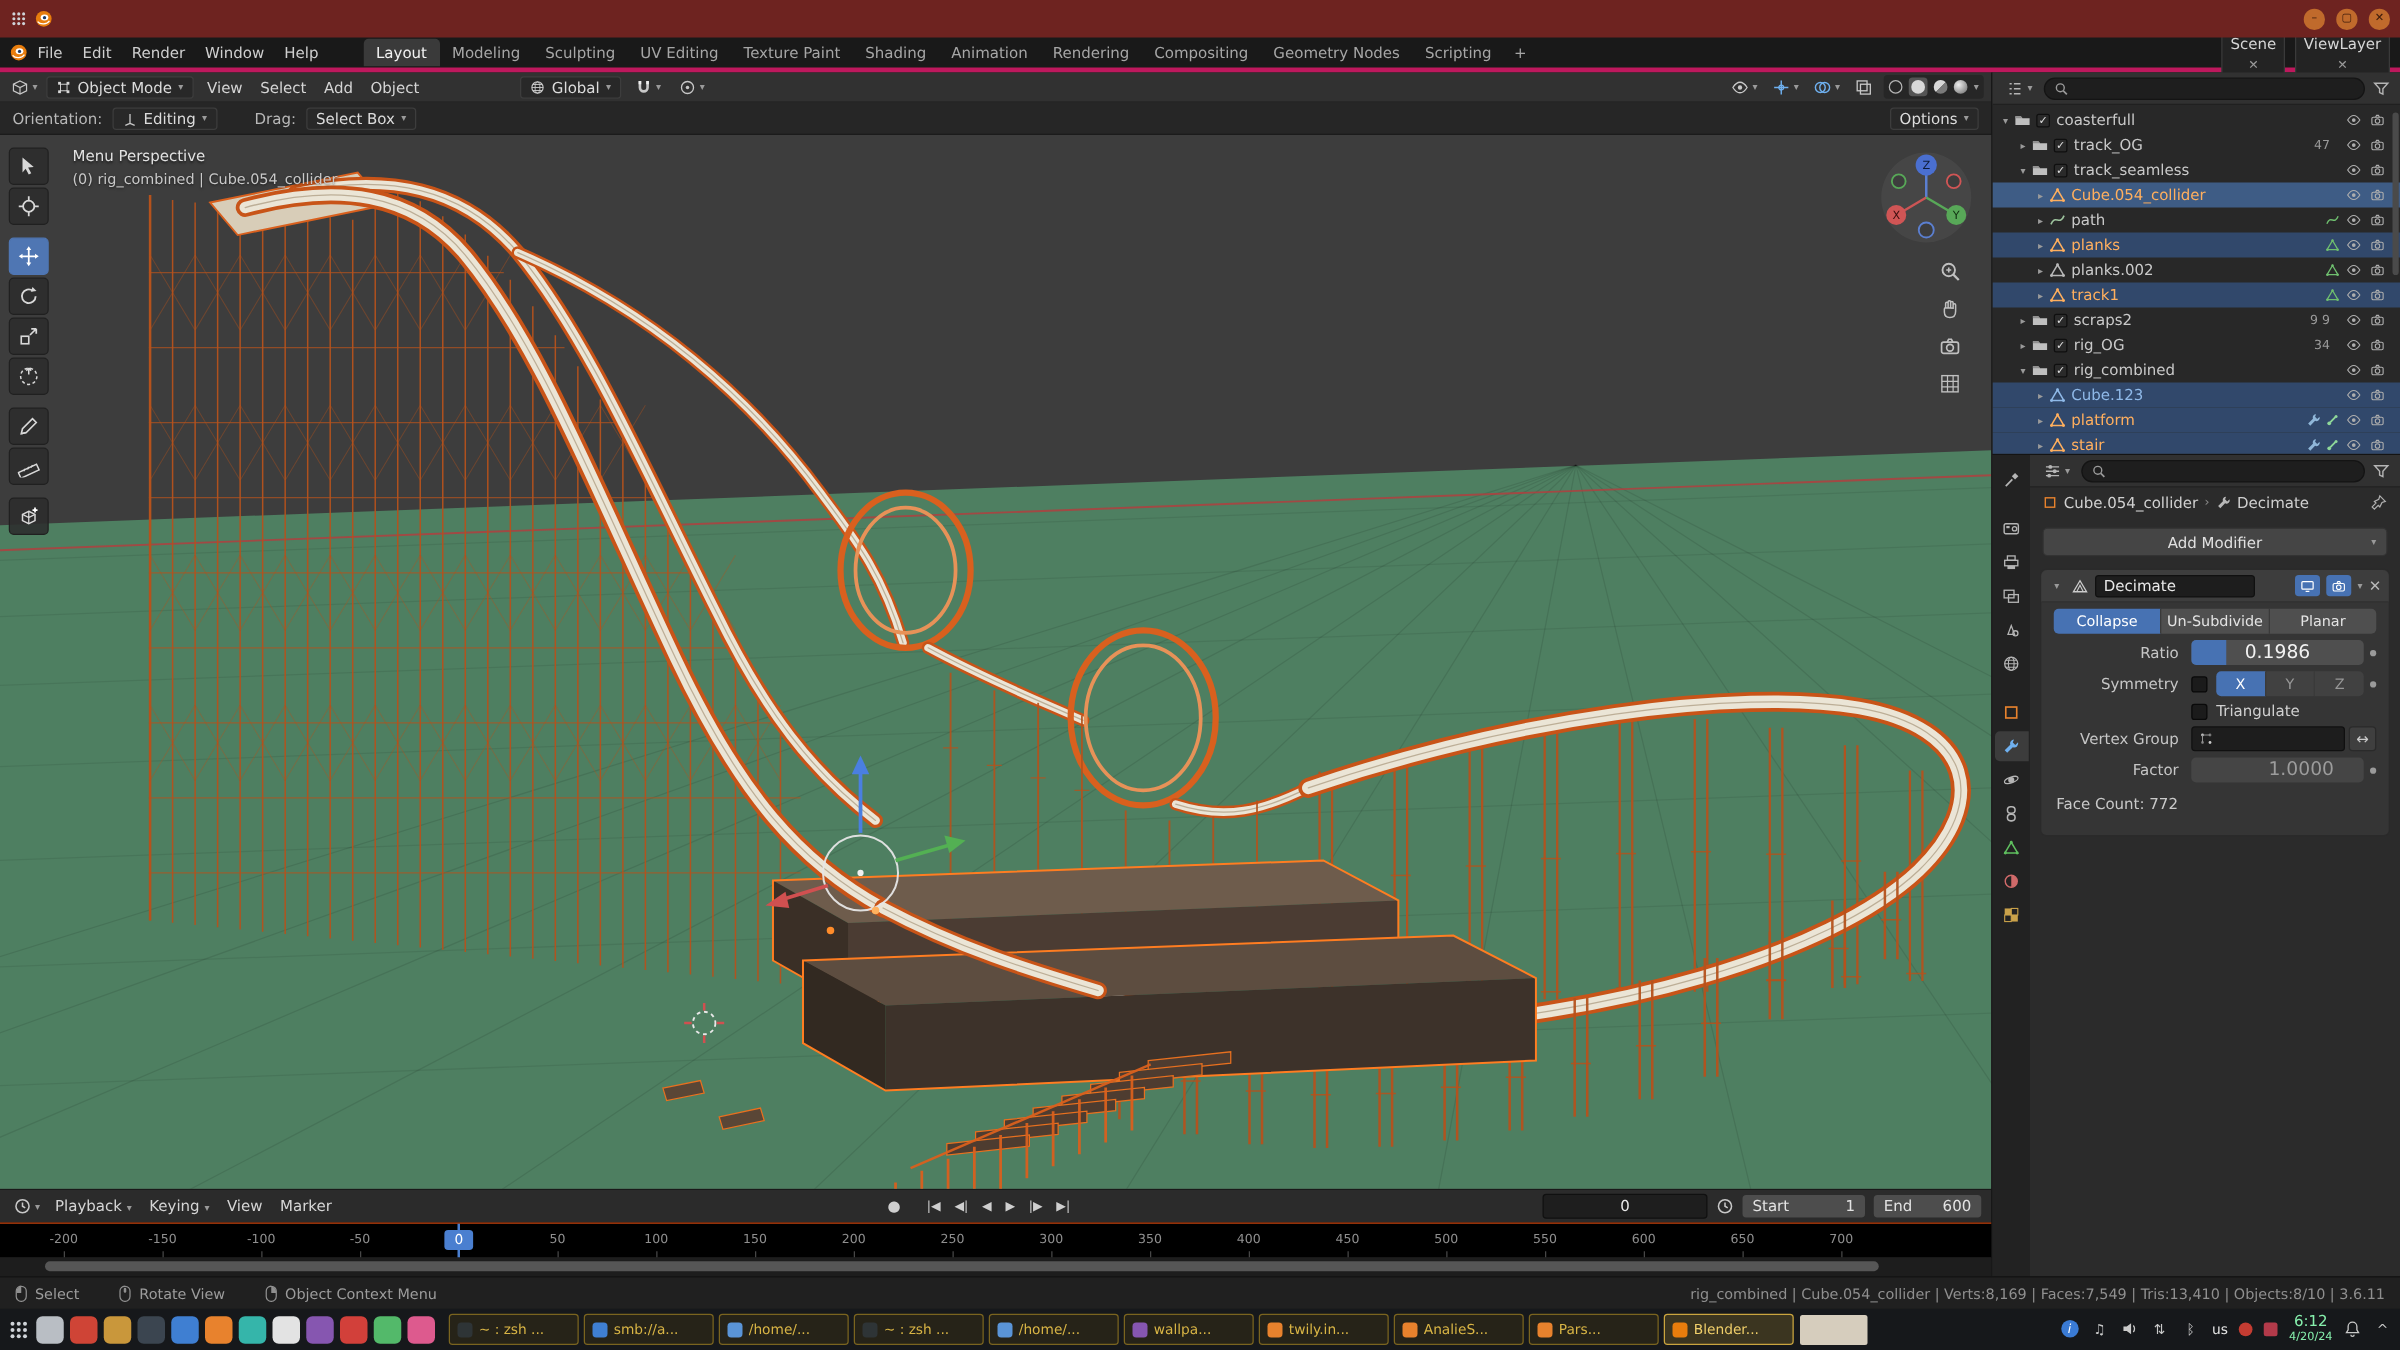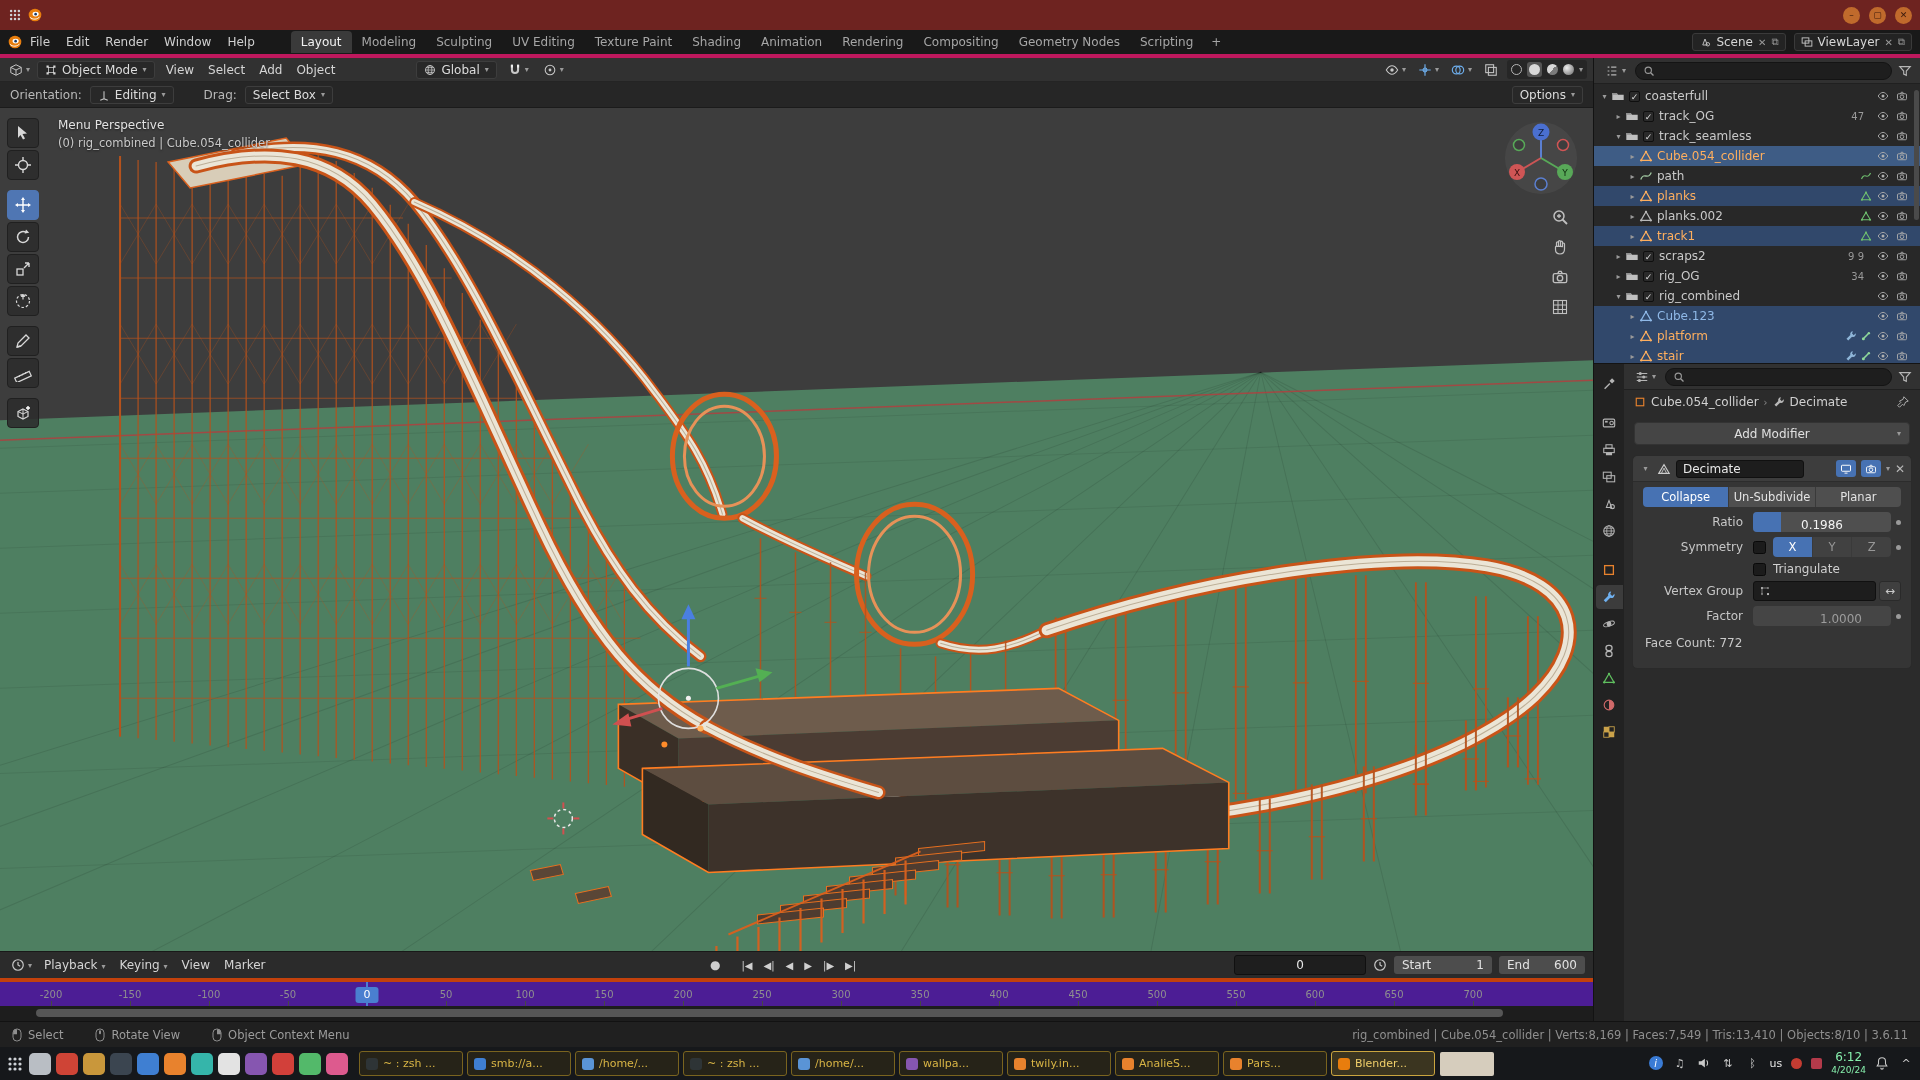--- a/index.html
+++ b/index.html
@@ -15,21 +15,21 @@
   .tb-circle { width:17px; height:17px; border-radius:50%; background:#c06a2c; color:#3a1a0c; font-size:9px; display:flex; align-items:center; justify-content:center; }
 
   
   .topbar { height:28px; background:#191919; display:flex; align-items:center; padding:0 8px; border-bottom:4px solid #be185d; }
   .menu-item { padding:3px 8px; color:#cfcfcf; border-radius:3px; }
   .ws-tabs { display:flex; margin-left:28px; align-items:center; }
   .ws-tab { padding:4px 10px; color:#a6a6a6; border-radius:4px 4px 0 0; }
   .ws-tab.active { background:#3a3a3a; color:#f2f2f2; }
   .ws-add { padding:2px 8px; color:#a6a6a6; }
   .topbar-right { margin-left:auto; display:flex; gap:8px; align-items:center; }
-  .pillwidget { display:flex; align-items:center; gap:5px; background:#232323; border:1px solid #3a3a3a; border-radius:3px; padding:1px 6px; color:#d6d6d6; }
+  .pillwidget { display:flex; align-items:center; gap:5px; background:#232323; border:1px solid #3a3a3a; border-radius:3px; padding:1px 6px; color:#d6d6d6;flex-direction:column; }
   .tinyx { color:#9a9a9a; font-size:10px; }
 
   
   .main { position:absolute; top:58px; left:0; width:1920px; height:963px; display:flex; }
   .left-col { width:1593px; display:flex; flex-direction:column; }
   .right-col { width:327px; border-left:1px solid #131313; display:flex; flex-direction:column; background:#282828; }
 
   .vp-header { height:24px; background:#313131; border-bottom:1px solid #242424; display:flex; align-items:center; padding:0 6px; gap:4px; }
   .dd { display:flex; align-items:center; gap:5px; background:#282828; border:1px solid #3d3d3d; border-radius:3px; padding:1px 7px; color:#dcdcdc; }
   .chev { font-size:8px; color:#9a9a9a; }
@@ -62,21 +62,21 @@
   .nav-tools { position:absolute; top:100px; right:24px; display:flex; flex-direction:column; gap:12px; align-items:center; opacity:.9; }
 
   
   .timeline { background:#2b2b2b; border-top:1px solid #191919; display:flex; flex-direction:column; }
   .tl-header { height:26px; display:flex; align-items:center; padding:0 8px; gap:2px; position:relative; }
   .tl-transport { position:absolute; left:706px; display:flex; gap:3px; align-items:center; }
   .tbtn { color:#cfcfcf; font-size:10px; padding:2px 4px; }
   .tl-right { margin-left:auto; display:flex; gap:7px; align-items:center; }
   .framefield { width:132px; background:#1e1e1e; border:1px solid #101010; border-radius:3px; text-align:center; padding:2px 0; color:#e8e8e8; }
   .rangefield { width:98px; background:#4d4d4d; border-radius:3px; padding:2px 8px; display:flex; justify-content:space-between; color:#e2e2e2; }
-  .tl-ruler { height:28px; background:#4c1d95; position:relative; border-top:4px solid #c2410c;padding-left:20px; }
+  .tl-ruler { height:28px; background:#000000; position:relative; border-top:1px solid #c2410c;padding-left:20px; }
   .tick { position:absolute; top:7px; transform:translateX(-50%); color:#8f8f8f; font-size:10px; }
   .tickline { position:absolute; bottom:0; width:1px; height:5px; background:#474747; }
   .playhead-line { position:absolute; top:0; bottom:0; width:2px; background:#4a7fd0; }
   .playhead-label { position:absolute; top:5px; transform:translateX(-50%); background:#4a7fd0; color:#fff; padding:0 8px; border-radius:3px; font-size:11px; line-height:16px; }
   .tl-scroll { height:15px; background:#1d1d1d; position:relative; }
   .tl-scroll .pill { position:absolute; left:36px; right:90px; top:3px; height:8px; background:#565656; border-radius:4px; }
 
   
   .outliner { height:306px; display:flex; flex-direction:column; border-bottom:1px solid #141414; position:relative; }
   .out-header { height:26px; background:#313131; display:flex; align-items:center; gap:6px; padding:0 8px; border-bottom:1px solid #202020; }
@@ -117,21 +117,21 @@
   .mod-header .spacer { flex:1; }
   .prow { display:flex; align-items:center; margin:5px 10px 5px 0; }
   .plabel { width:110px; text-align:right; margin-right:10px; color:#c6c6c6; flex-shrink:0; }
   .pctrl { flex:1; display:flex; align-items:center; }
   .seg { display:flex; flex:1; }
   .seg-btn { flex:1; height:20px; background:#4f4f4f; color:#e3e3e3; display:flex; align-items:center; justify-content:center; font-size:11.5px; border-right:1px solid #3a3a3a; }
   .seg-btn:first-child { border-radius:4px 0 0 4px; }
   .seg-btn:last-child { border-radius:0 4px 4px 0; border-right:none; }
   .seg-btn.active { background:#4772b3; color:#fff; }
   .seg-btn.dim { color:#979797; background:#414141; }
-  .slider { position:relative; flex:1; height:20px; background:#4f4f4f; border-radius:4px; overflow:hidden; display:flex; align-items:flex-end; justify-content:center; color:#f2f2f2; font-size:12px; }
+  .slider { position:relative; flex:1; height:20px; background:#4f4f4f; border-radius:4px; overflow:hidden; display:flex; align-items:flex-start; justify-content:center; color:#f2f2f2; font-size:15px; }
   .slider .fill { position:absolute; left:0; top:0; bottom:0; background:#4772b3; }
   .slider span { position:relative; }
   .slider.disabled { background:#454545; color:#9c9c9c;padding-left:38px; }
   .animdot { width:5px; height:5px; border-radius:50%; background:#9a9a9a; margin-left:5px; flex-shrink:0; }
   .checkbox { width:13px; height:13px; background:#1b1b1b; border:1px solid #090909; border-radius:2.5px; margin-right:7px; flex-shrink:0; }
   .vgfield { flex:1; height:20px; background:#1d1d1d; border:1px solid #101010; border-radius:3px; display:flex; align-items:center; padding:0 5px; gap:4px; }
   .sqbtn { width:22px; height:20px; background:#3f3f3f; border:1px solid #2a2a2a; border-radius:3px; display:flex; align-items:center; justify-content:center; color:#c9c9c9; margin-left:3px; }
   .facecount { margin:10px 12px; color:#c9c9c9; }
 
   

